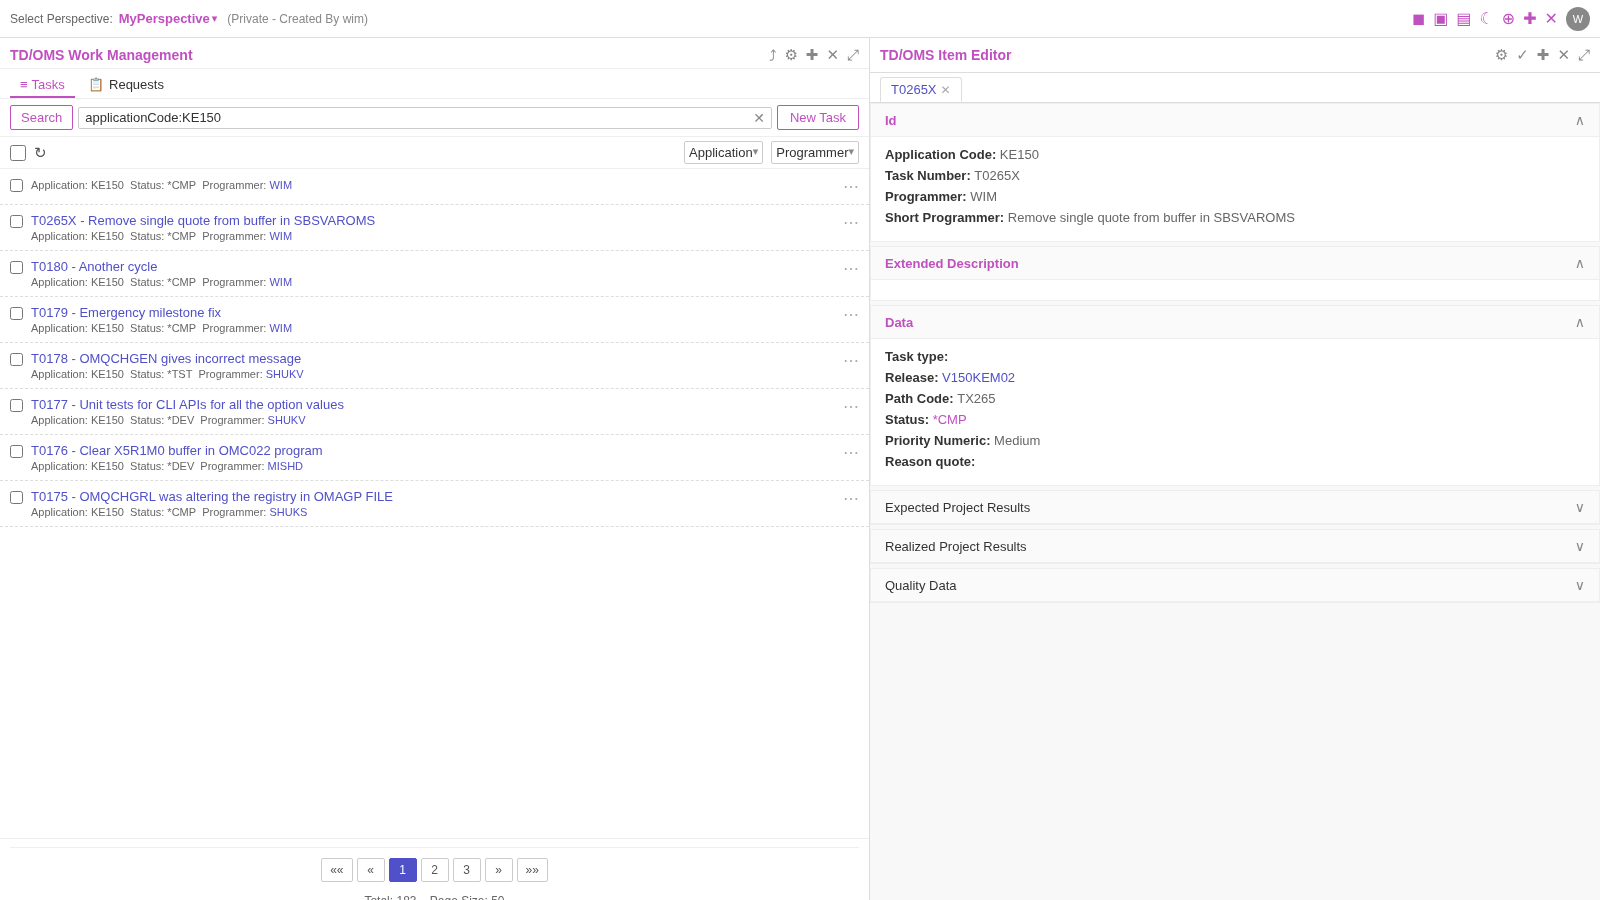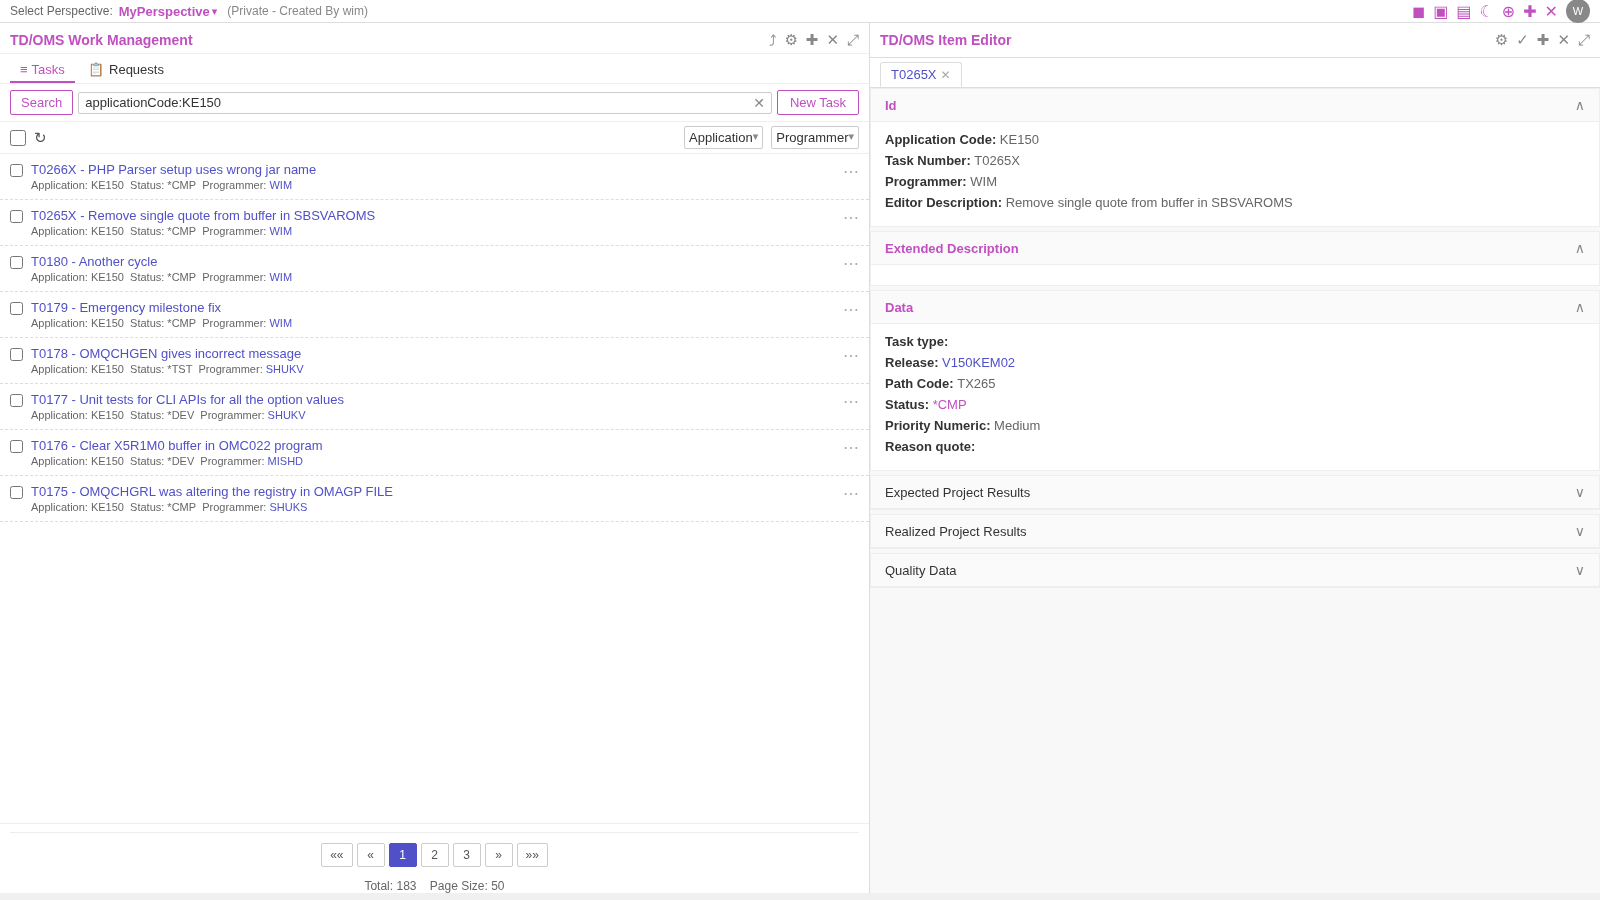--- a/index.html
+++ b/index.html
@@ -5,21 +5,21 @@
     * { box-sizing: border-box; margin: 0; padding: 0; }
     body { font-family: Arial, sans-serif; font-size: 13px; background: #f0f0f0; color: #333; height: 900px; overflow: hidden; }
 
     
     .top-bar {
       background: #fff;
       border-bottom: 1px solid #ddd;
       padding: 4px 10px;
       display: flex;
       align-items: center;
-      height: 23px;
+      height: 38px;
     }
     .top-bar-label { font-size: 12px; color: #666; margin-right: 6px; }
     .perspective-name { color: #c050c0; font-size: 13px; font-weight: bold; cursor: pointer; }
     .perspective-arrow { color: #c050c0; font-size: 11px; margin-left: 2px; }
     .top-bar-private { font-size: 12px; color: #888; margin-left: 10px; }
     .top-bar-icons { margin-left: auto; display: flex; gap: 8px; align-items: center; }
     .top-bar-icons span { color: #c050c0; font-size: 16px; cursor: pointer; }
     .top-bar-icons .avatar {
       width: 24px; height: 24px; border-radius: 50%; background: #888;
       display: inline-flex; align-items: center; justify-content: center;
@@ -290,21 +290,20 @@
         <span class="dd-label">Programmer</span>
         <span class="dd-arrow">▾</span>
       </div>
     </div>
 
     <div class="task-list">
 
     <div class="task-item">
       <input type="checkbox" class="task-checkbox" style="">
       <div class="task-content">
-        <div class="task-title">T0266X - PHP Parser setup uses wrong jar name</div>
         <div class="task-meta">
           Application: KE150&nbsp;&nbsp;Status: *CMP&nbsp;&nbsp;Programmer: <span class="meta-prog">WIM</span>
         </div>
       </div>
       <span class="task-dots">⋯</span>
     </div>
         <div class="task-item">
       <input type="checkbox" class="task-checkbox" style="">
       <div class="task-content">
         <div class="task-title">T0265X - Remove single quote from buffer in SBSVAROMS</div>
@@ -427,21 +426,21 @@
           </div>
           <div class="field-row">
             <span class="field-label">Task Number: </span>
             <span class="field-value">T0265X</span>
           </div>
           <div class="field-row">
             <span class="field-label">Programmer: </span>
             <span class="field-value">WIM</span>
           </div>
           <div class="field-row">
-            <span class="field-label">Editor Description: </span>
+            <span class="field-label">Short Programmer: </span>
             <span class="field-value">Remove single quote from buffer in SBSVAROMS</span>
           </div>
         </div>
       </div>
 
       <div class="section">
         <div class="section-header pink-title">
           <span class="section-label">Extended Description</span>
           <span class="section-toggle">∧</span>
         </div>

